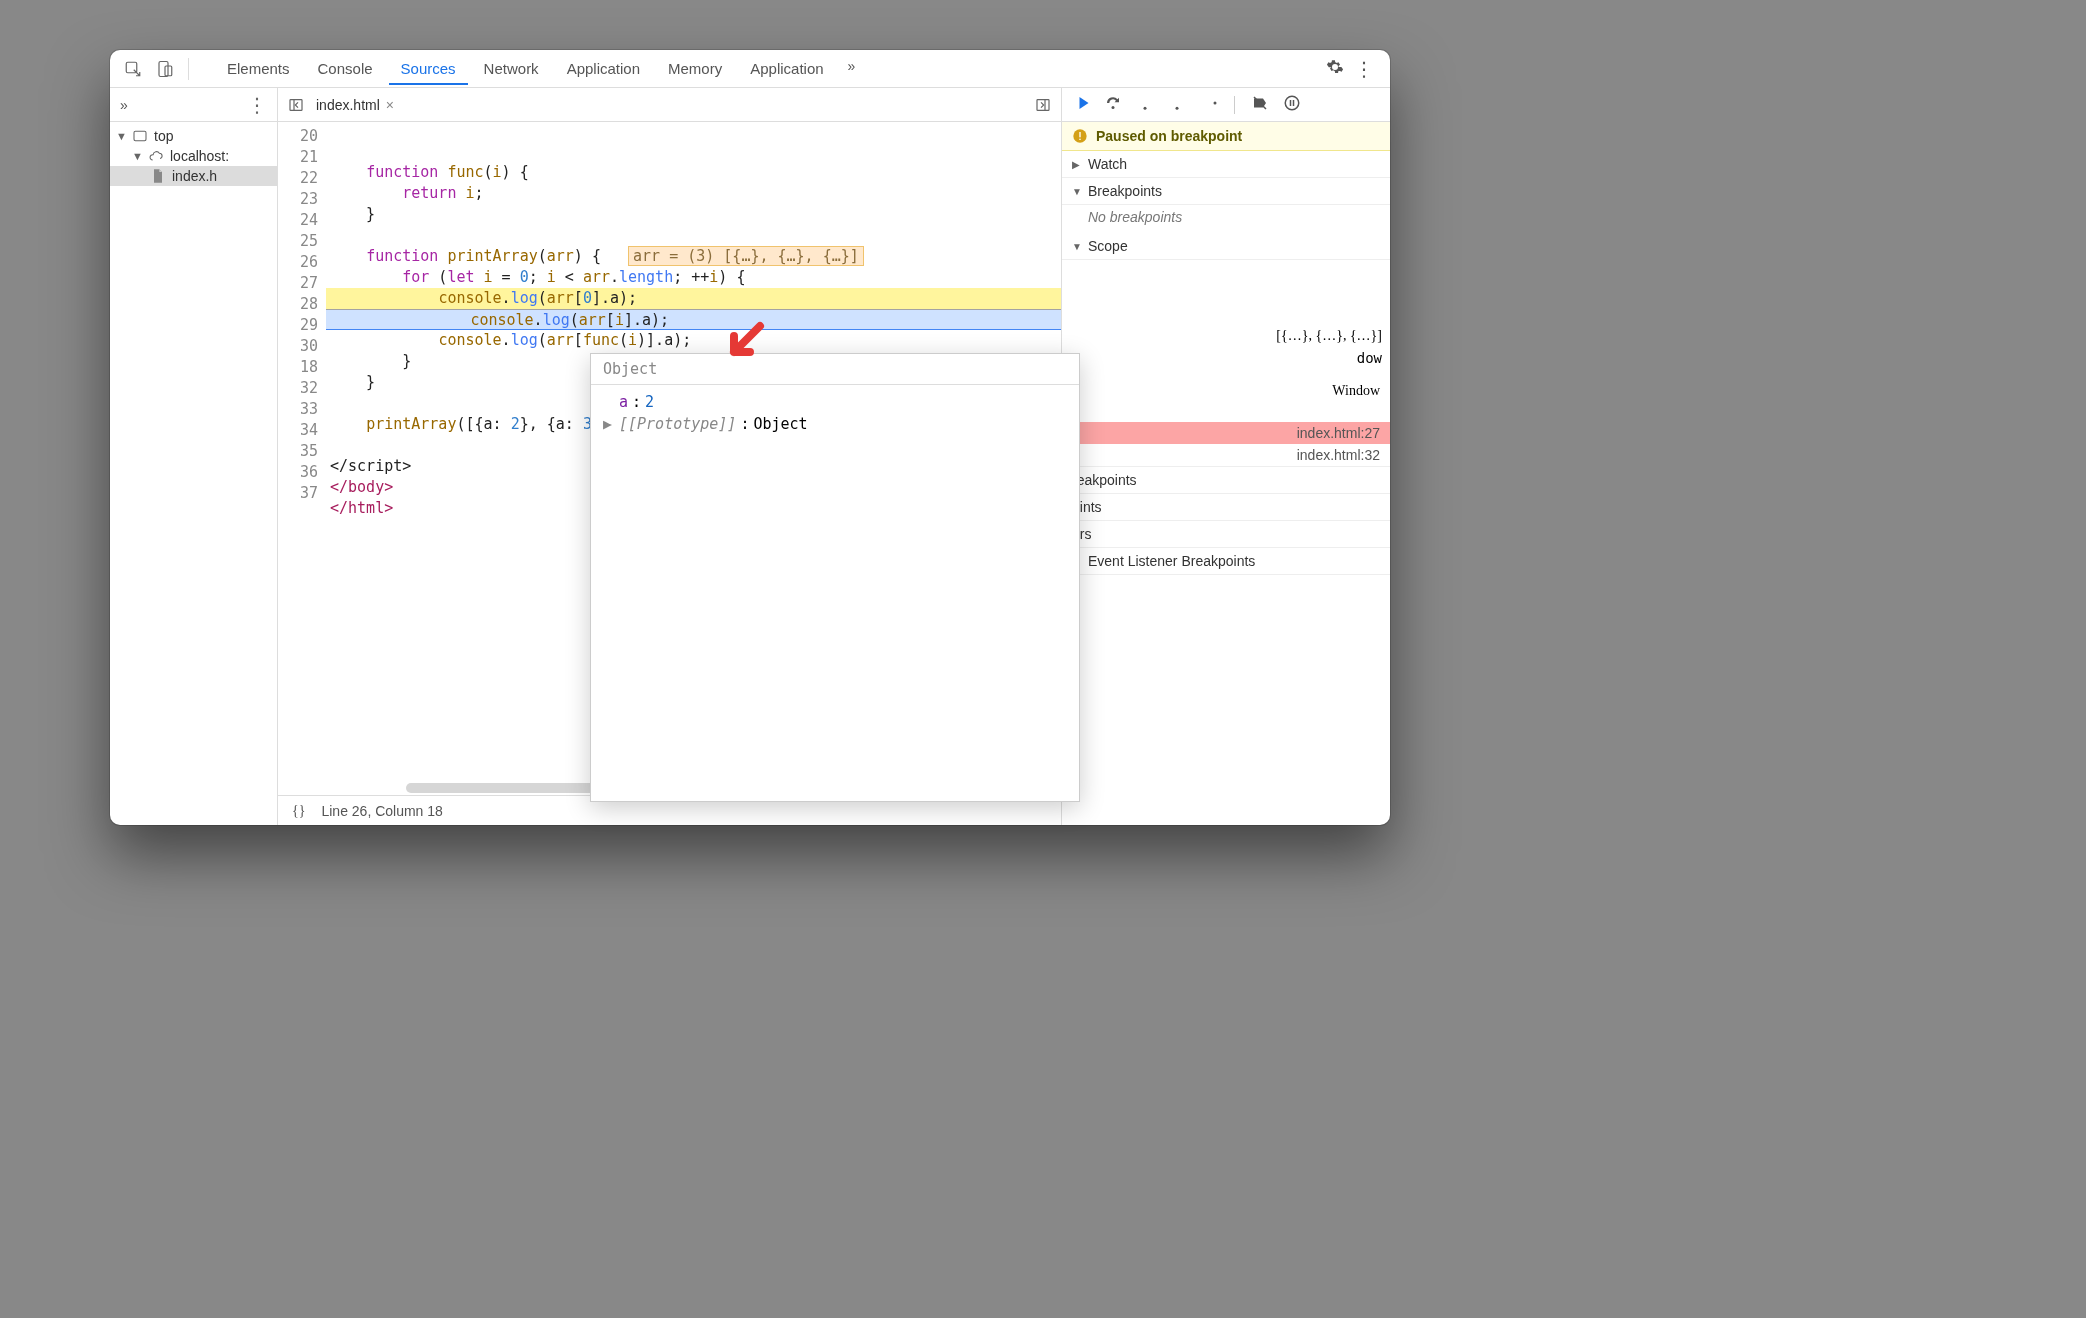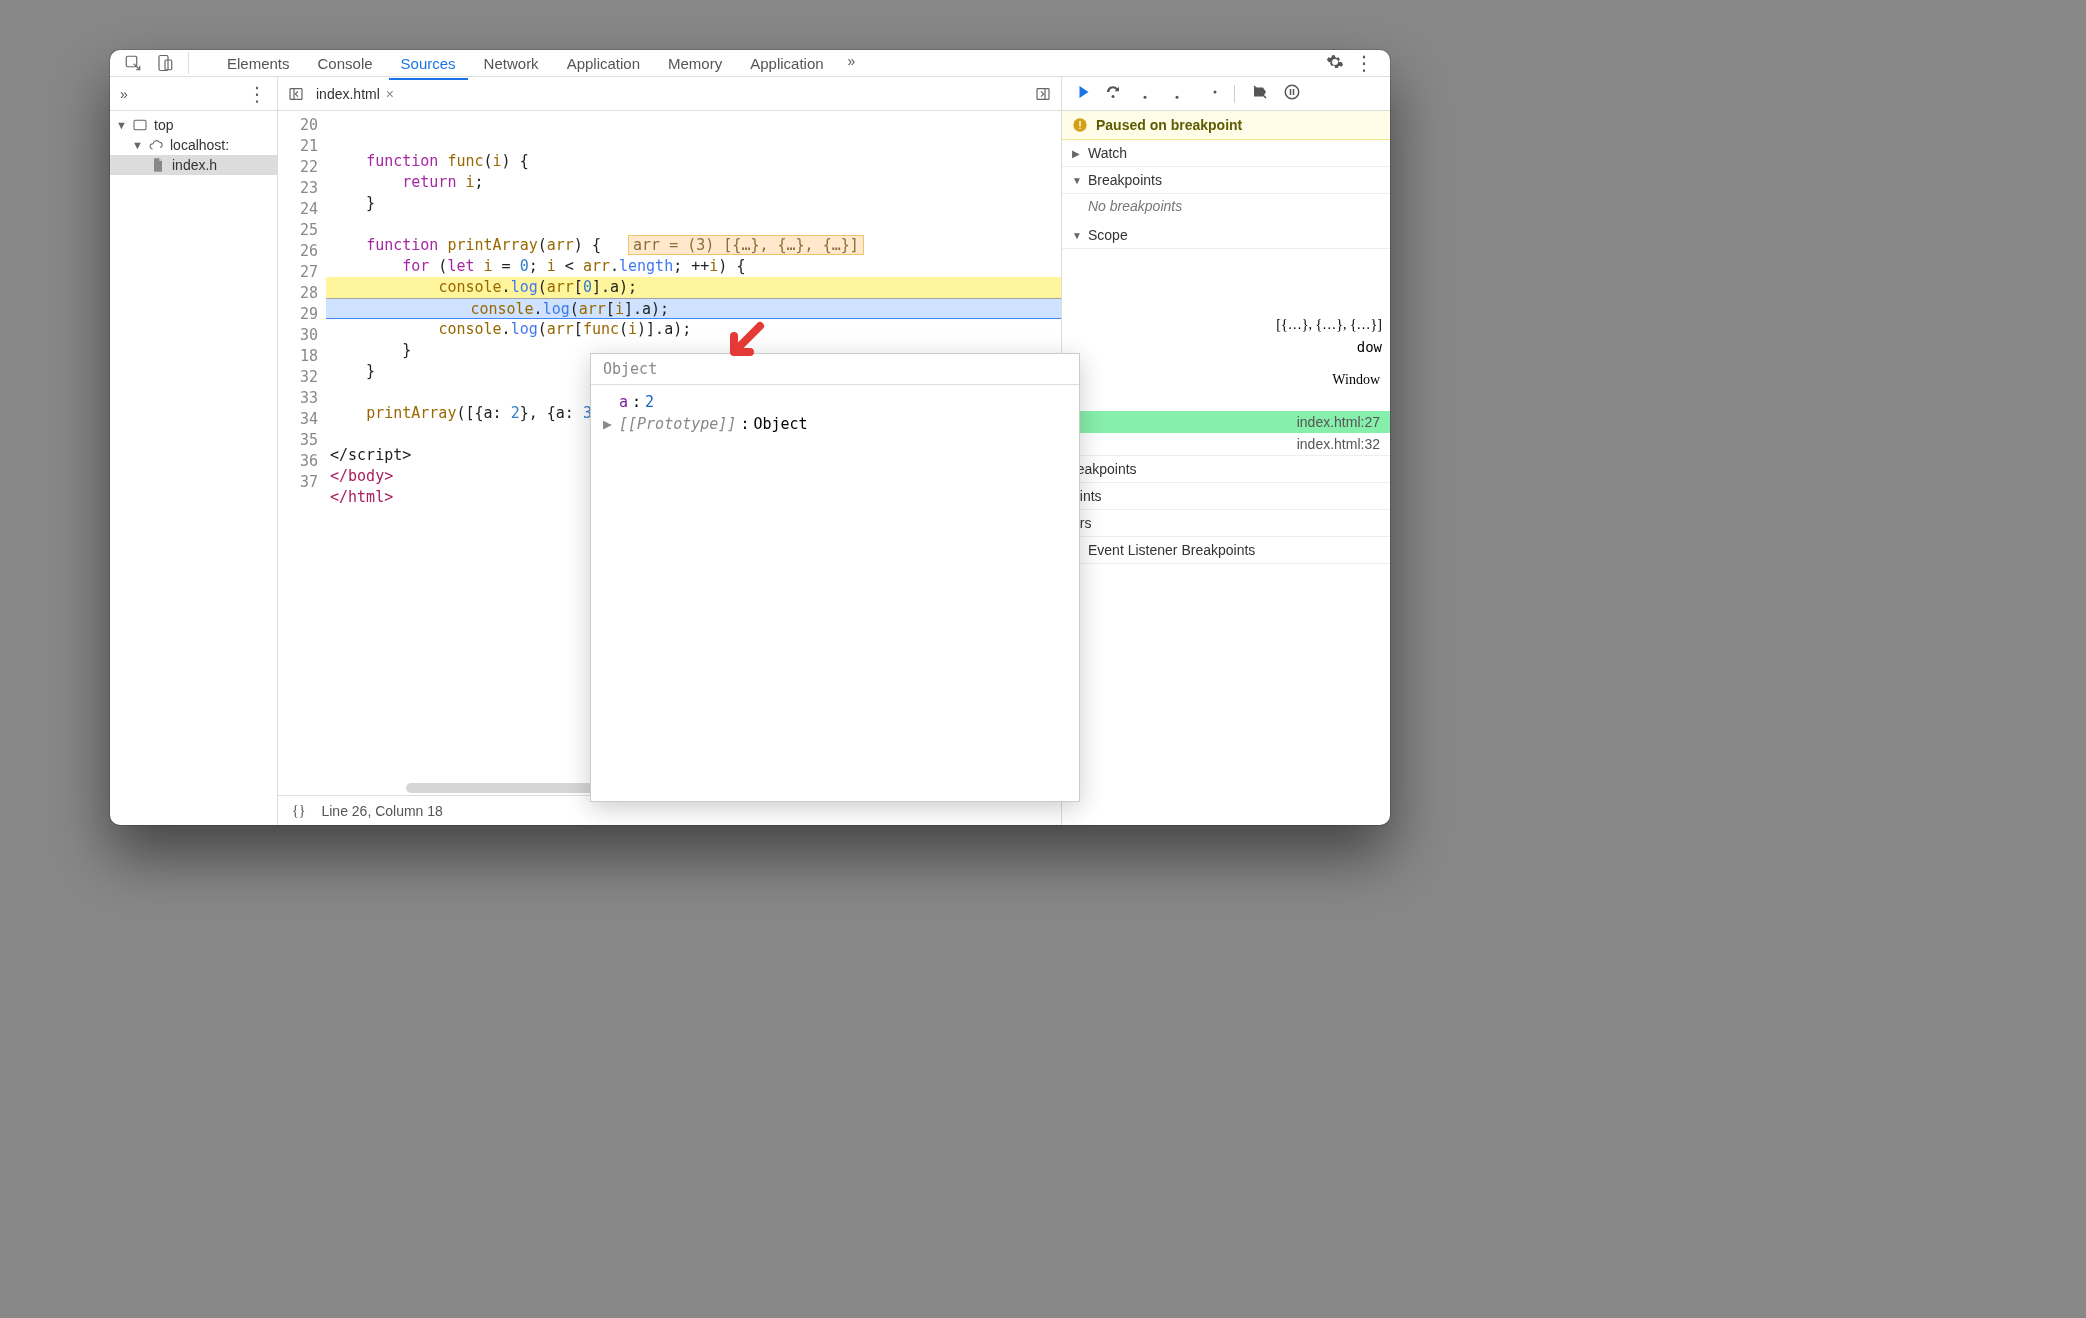--- a/index.html
+++ b/index.html
@@ -39,21 +39,21 @@
     position: absolute;
     left: 12px;
   }
   .tl-dot { width: 12px; height: 12px; border-radius: 50%; }
   .tl-close { background:#ff5f57; border:1px solid #e14138;}
   .tl-min { background:#ffbd2e; border:1px solid #e1a116;}
   .tl-max { background:#28c940; border:1px solid #17a92c;}
   .titlebar-text { flex:1; text-align:center; font-size:13px; color:#444; }
   
   .tabstrip {
-    height: 27px;
+    height: 38px;
     border-bottom: 1px solid #ddd;
     display: flex;
     align-items: center;
     padding: 0 8px;
     gap: 2px;
   }
   .tool-icon { width:30px; display:flex; justify-content:center; color:#555; font-size:18px;}
   .tool-icon svg { width:18px; height:18px; stroke:#666; fill:none; stroke-width:1.6;}
   .tabs { display:flex; gap:4px; flex:1; margin-left: 18px;}
   .tab { padding:8px 12px; color:#555; font-size:15px; cursor:pointer;}
@@ -173,21 +173,21 @@
     padding:5px 10px;
     display:flex;
     align-items:center;
     gap:6px;
     color:#333;
   }
   .dbg-section .caret { color:#666; font-size:10px; width:10px;}
   .dbg-body { padding:4px 10px 8px 26px; color:#777; font-style:italic;}
   .dbg-list { font-family: ui-monospace, Menlo, monospace; font-size:14px;}
   .dbg-row { display:flex; justify-content:space-between; padding:3px 10px 3px 6px;}
-  .dbg-row.alt { background:#86efac;}
+  .dbg-row.alt { background:#fca5a5;}
   .dbg-link { color:#555;}
   
   .hover-tip {
     position:absolute;
     left:590px;
     top:353px;
     width:490px;
     background:#fff;
     border:1px solid #ccc;
     box-shadow:0 6px 24px rgba(0,0,0,0.2);

